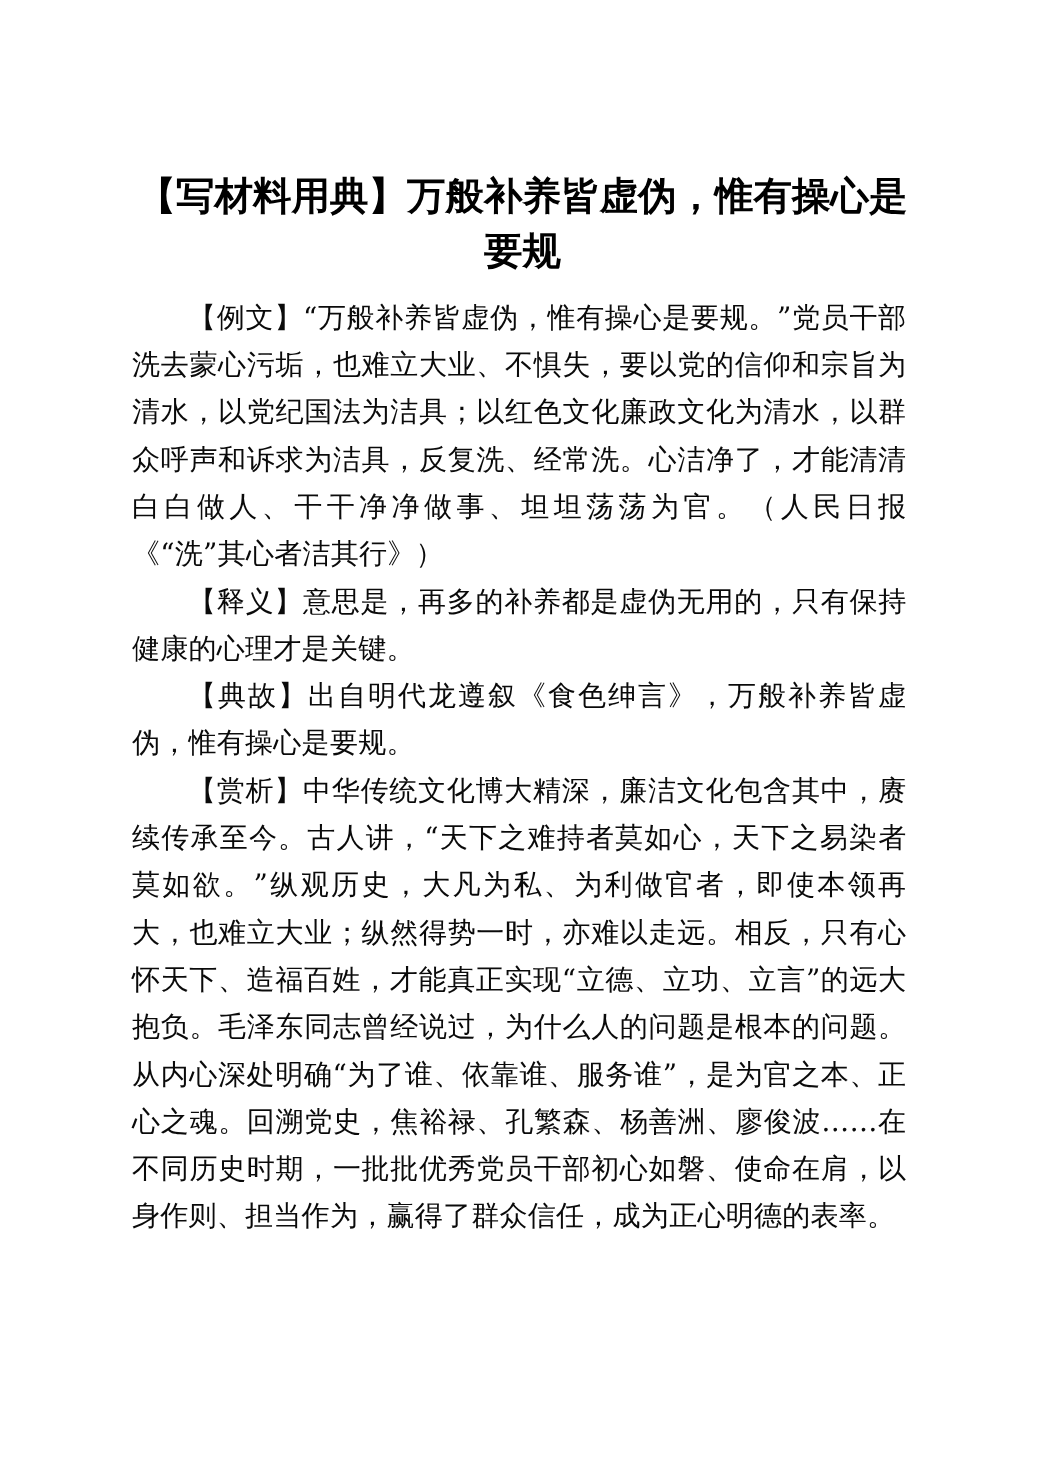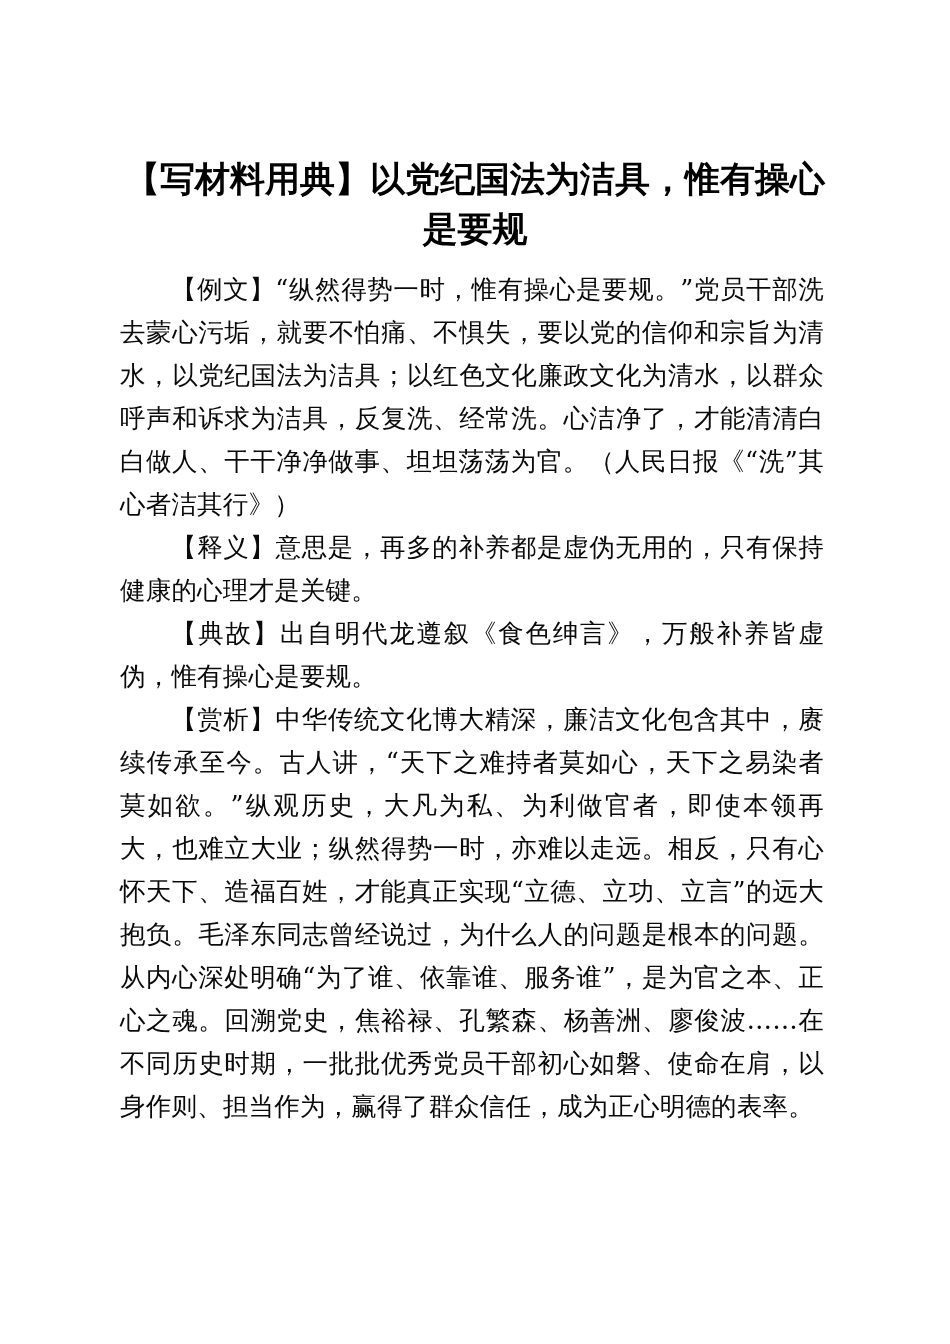--- a/index.html
+++ b/index.html
@@ -48,22 +48,22 @@
     padding: 0;
     word-break: break-all;
     letter-spacing: 0.2px;
   }
 </style>
 </head>
 <body>
 
 <div class="page">
 
-  <h1 class="doc-title">【写材料用典】以党纪国法为洁具，惟有操心是要规</h1>
+  <h1 class="doc-title">【写材料用典】万般补养皆虚伪，惟有操心是要规</h1>
 
   <div class="body-block">
-    <p class="para">【例文】“纵然得势一时，惟有操心是要规。”党员干部洗去蒙心污垢，就要不怕痛、不惧失，要以党的信仰和宗旨为清水，以党纪国法为洁具；以红色文化廉政文化为清水，以群众呼声和诉求为洁具，反复洗、经常洗。心洁净了，才能清清白白做人、干干净净做事、坦坦荡荡为官。（人民日报《“洗”其心者洁其行》）</p>
+    <p class="para">【例文】“万般补养皆虚伪，惟有操心是要规。”党员干部洗去蒙心污垢，也难立大业、不惧失，要以党的信仰和宗旨为清水，以党纪国法为洁具；以红色文化廉政文化为清水，以群众呼声和诉求为洁具，反复洗、经常洗。心洁净了，才能清清白白做人、干干净净做事、坦坦荡荡为官。（人民日报《“洗”其心者洁其行》）</p>
     <p class="para">【释义】意思是，再多的补养都是虚伪无用的，只有保持健康的心理才是关键。</p>
     <p class="para">【典故】出自明代龙遵叙《食色绅言》，万般补养皆虚伪，惟有操心是要规。</p>
     <p class="para">【赏析】中华传统文化博大精深，廉洁文化包含其中，赓续传承至今。古人讲，“天下之难持者莫如心，天下之易染者莫如欲。”纵观历史，大凡为私、为利做官者，即使本领再大，也难立大业；纵然得势一时，亦难以走远。相反，只有心怀天下、造福百姓，才能真正实现“立德、立功、立言”的远大抱负。毛泽东同志曾经说过，为什么人的问题是根本的问题。从内心深处明确“为了谁、依靠谁、服务谁”，是为官之本、正心之魂。回溯党史，焦裕禄、孔繁森、杨善洲、廖俊波……在不同历史时期，一批批优秀党员干部初心如磐、使命在肩，以身作则、担当作为，赢得了群众信任，成为正心明德的表率。</p>
   </div>
 
 </div>
 
 </body></html>

